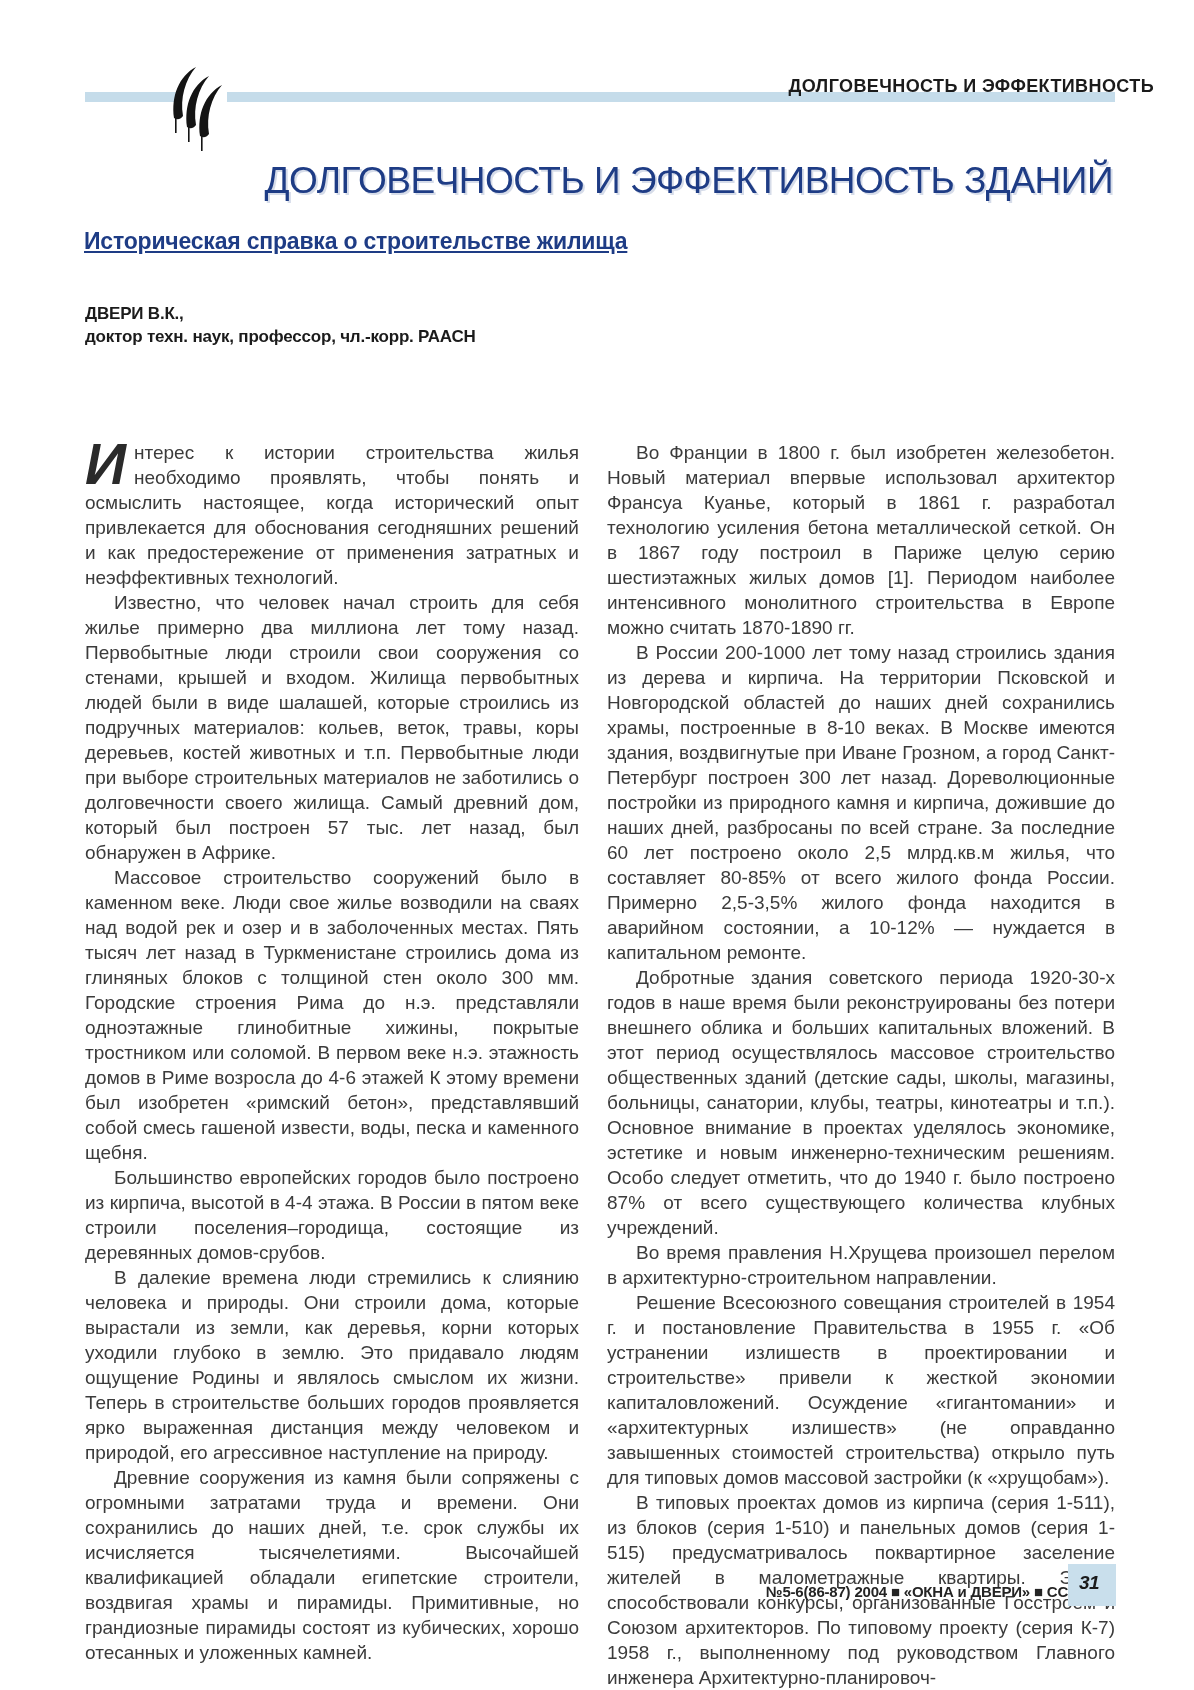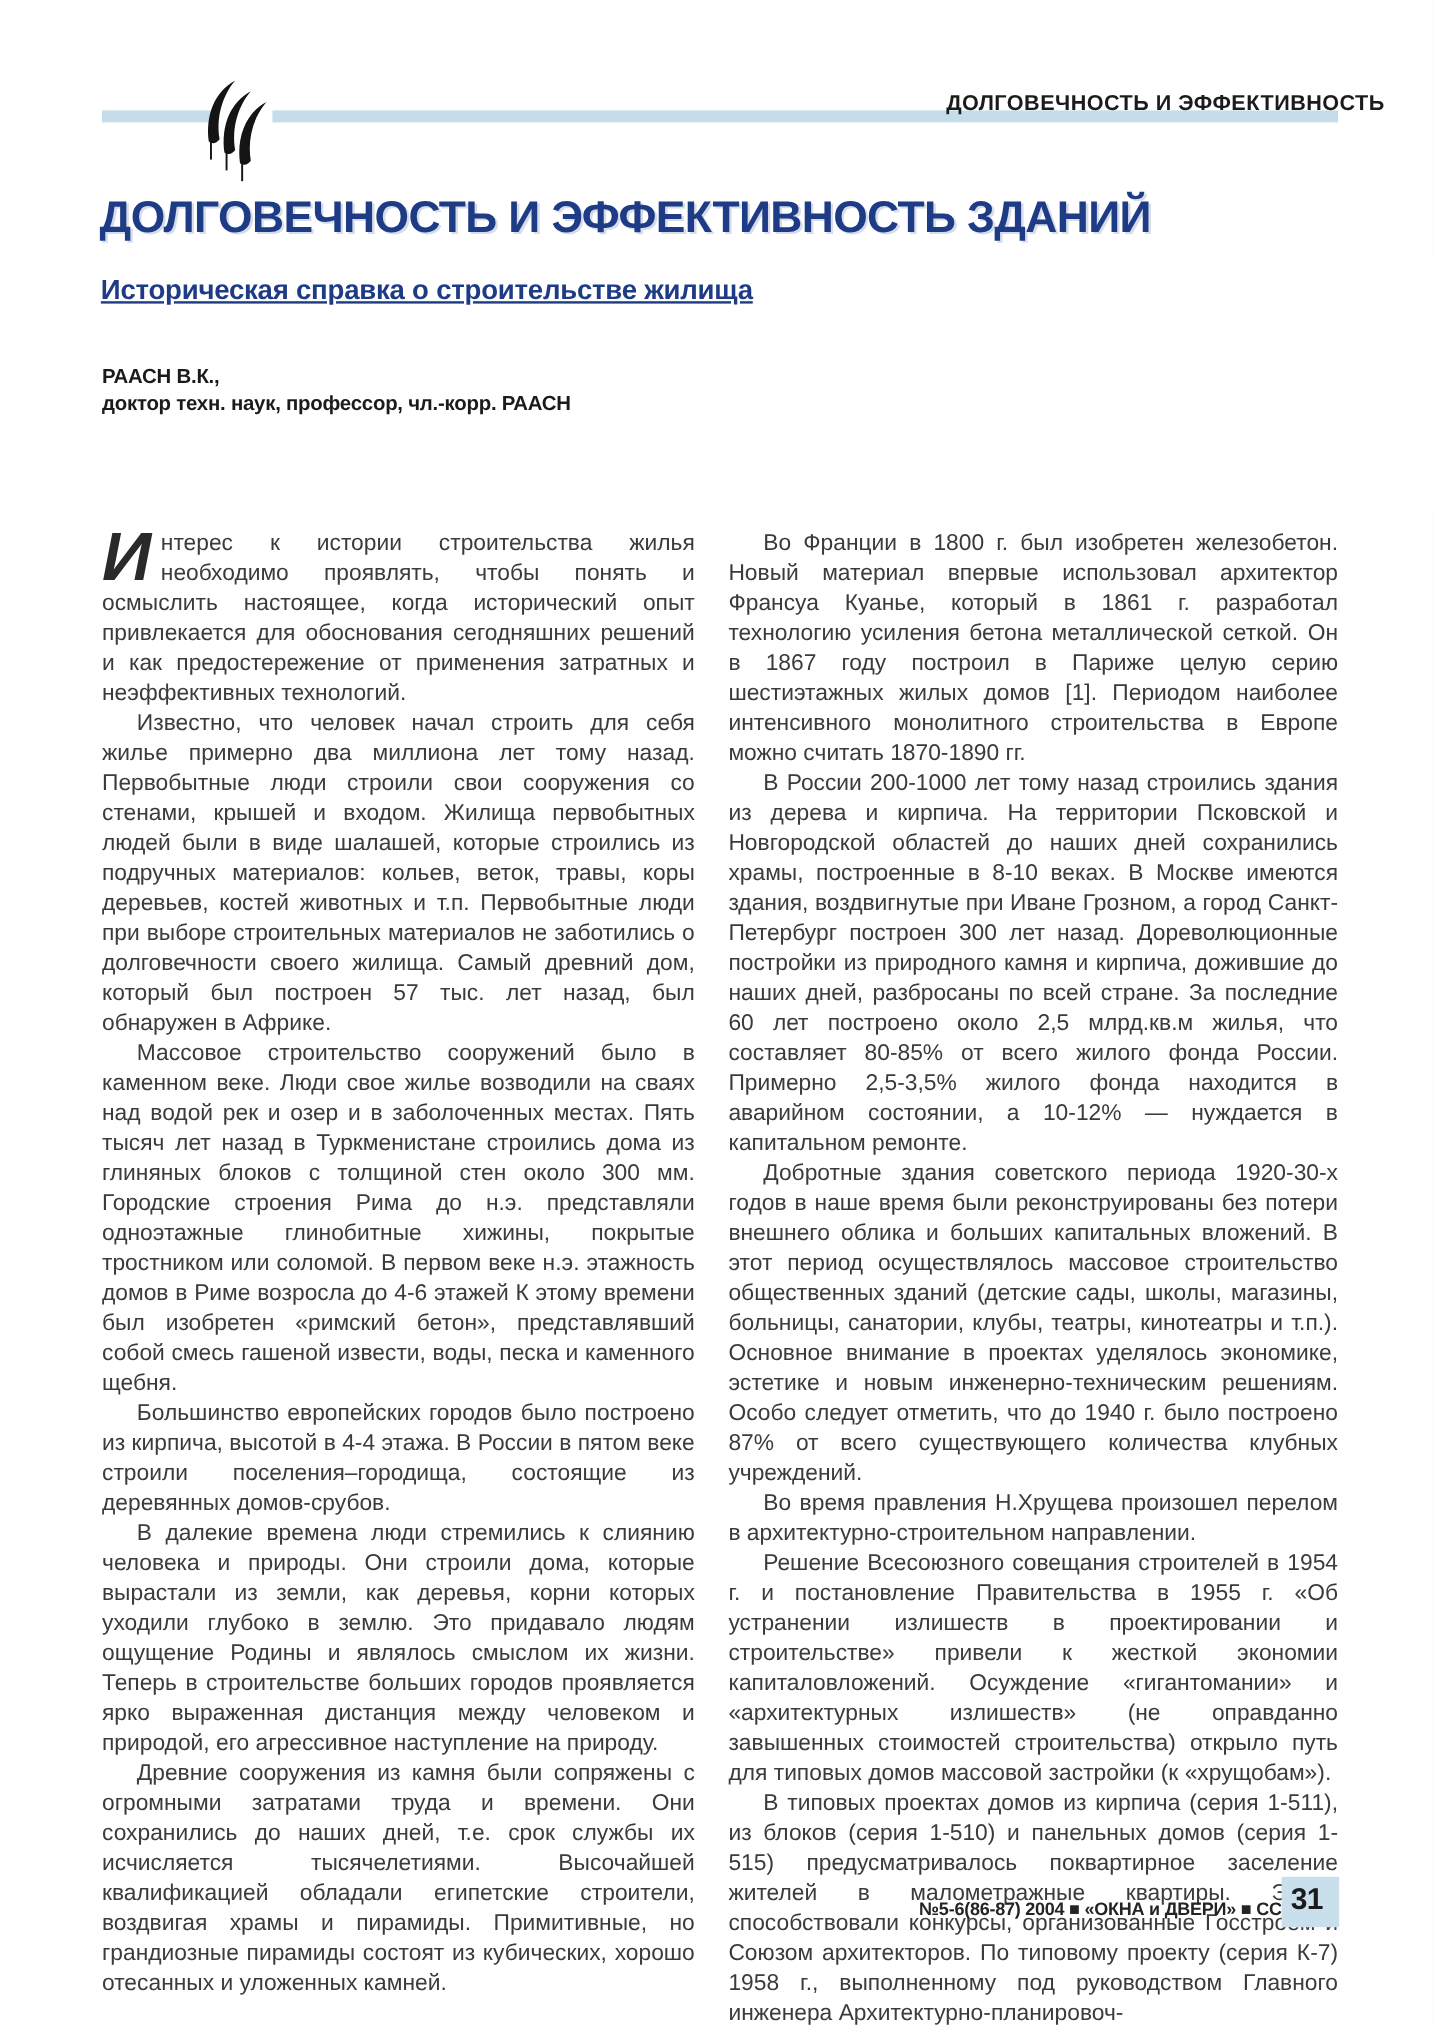--- a/index.html
+++ b/index.html
@@ -25,23 +25,24 @@
   .band-right{left:227px;width:888px;}
   .logo{position:absolute;left:166px;top:66px;width:66px;height:96px;z-index:3;}
   .running-title{
     position:absolute;right:79px;top:76px;z-index:2;
     font-size:18px;font-weight:bold;color:var(--ink,#1b1b1b);
     letter-spacing:0.4px;white-space:nowrap;
   }
   
   .article-title{
     position:absolute;left:83px;top:160px;width:1030px;
-    font-size:37px;font-weight:bold;color:var(--accent_navy,#1e3c85);
+    font-size:37px;font-weight:normal;color:var(--accent_navy,#1e3c85);
     letter-spacing:-0.5px;white-space:nowrap;
     text-shadow:2px 2px 0 rgba(30,60,133,0.18);
+    text-align:right;
   }
   .article-subtitle{
     position:absolute;left:84px;top:228px;
     font-size:23px;font-weight:bold;color:var(--accent_navy,#1e3c85);
     letter-spacing:-0.2px;white-space:nowrap;
   }
   
   .author{
     position:absolute;left:85px;top:302px;
     font-size:17px;font-weight:bold;color:var(--ink,#1b1b1b);
@@ -75,23 +76,24 @@
     position:absolute;right:156px;top:1583px;
     font-size:15px;font-weight:bold;color:#242424;
     letter-spacing:-0.2px;white-space:nowrap;
   }
   .page-box{
     position:absolute;left:1068px;top:1564px;width:48px;height:42px;
     background:var(--pagebox_blue,#c9dfec);
     display:flex;align-items:center;justify-content:center;
   }
   .page-number{
-    font-size:25px;font-weight:bold;color:var(--ink,#1b1b1b);
+    font-size:19px;font-weight:bold;color:var(--ink,#1b1b1b);
     letter-spacing:-0.5px;
     transform:translate(-3px,-2px);
+    font-style:italic;
   }
 </style>
 </head>
 <body>
 
 <div class="page">
 
   <div class="band band-left"></div>
   <div class="band band-right"></div>
 
@@ -111,21 +113,21 @@
       </g>
     </g>
   </svg>
 
   <div class="running-title">ДОЛГОВЕЧНОСТЬ И ЭФФЕКТИВНОСТЬ</div>
 
   <h1 class="article-title" style="margin:0;">ДОЛГОВЕЧНОСТЬ И ЭФФЕКТИВНОСТЬ ЗДАНИЙ</h1>
   <h2 class="article-subtitle" style="margin:0;text-decoration:underline;">Историческая справка о строительстве жилища</h2>
 
   <div class="author">
-    <div>РААСН В.К.,</div>
+    <div>ДВЕРИ В.К.,</div>
     <div>доктор техн. наук, профессор, чл.-корр. РААСН</div>
   </div>
 
   <div class="columns">
     <div class="col col-left">
       <p class="para lead">
         <span class="dropcap">И</span><span>нтерес к истории строительства жилья необходимо проявлять, чтобы понять и осмыслить настоящее, когда исторический опыт привлекается для обоснования сегодняшних решений и как предостережение от применения затратных и неэффективных технологий.</span>
       </p>
       <p class="para">Известно, что человек начал строить для себя жилье примерно два миллиона лет тому назад. Первобытные люди строили свои сооружения со стенами, крышей и входом. Жилища первобытных людей были в виде шалашей, которые строились из подручных материалов: кольев, веток, травы, коры деревьев, костей животных и т.п. Первобытные люди при выборе строительных материалов не заботились о долговечности своего жилища. Самый древний дом, который был построен 57 тыс. лет назад, был обнаружен в Африке.</p>
       <p class="para">Массовое строительство сооружений было в каменном веке. Люди свое жилье возводили на сваях над водой рек и озер и в заболоченных местах. Пять тысяч лет назад в Туркменистане строились дома из глиняных блоков с толщиной стен около 300 мм. Городские строения Рима до н.э. представляли одноэтажные глинобитные хижины, покрытые тростником или соломой. В первом веке н.э. этажность домов в Риме возросла до 4-6 этажей К этому времени был изобретен «римский бетон», представлявший собой смесь гашеной извести, воды, песка и каменного щебня.</p>

